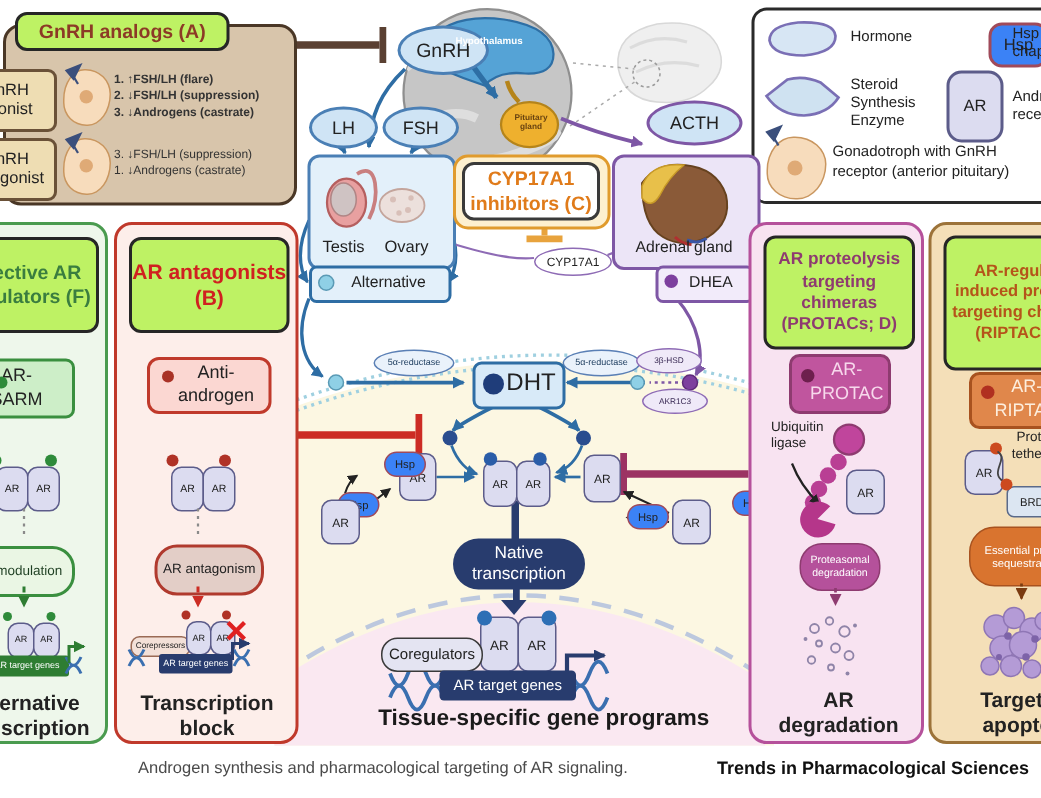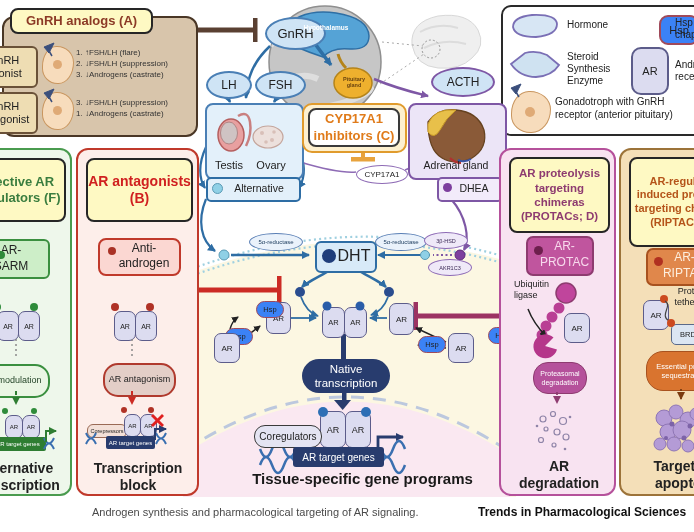--- a/index.html
+++ b/index.html
@@ -2,21 +2,21 @@
 <html><head>
 <meta charset="utf-8">
 <style>
   html,body{margin:0;padding:0;background:#fff;}
   .stage{position:relative;width:694px;height:532px;overflow:hidden;background:#fff;
          font-family:"Liberation Sans","DejaVu Sans",sans-serif;color:#222;}
   .abs{position:absolute;z-index:1;}
   .ctr{display:flex;align-items:center;justify-content:center;text-align:center;}
   .bubble{background:#cfe4f5;border:2px solid #4a7fb5;border-radius:50%;font-size:12px;}
   .panel{border-style:solid;border-width:2.5px;border-radius:12px;}
-  .ptitle{background:#fef9c3;border:2px solid #262626;border-radius:8px;font-weight:bold;line-height:1.25;}
+  .ptitle{background:#bef264;border:2px solid #262626;border-radius:8px;font-weight:bold;line-height:1.25;}
   .arbox{background:#dcdcf0;border:1.5px solid #5c5c8a;border-radius:7px;font-size:8px;color:#222;}
   .hsppill{background:#3b82f6;border:1.5px solid #a04a5a;border-radius:9px;font-size:7.5px;color:#222;margin-left:28px;}
   .oval{border-radius:50%;background:#eaf2fb;border:1.5px solid #5a7fb5;font-size:6px;color:#1a3a5c;}
   .povel{border-radius:50%;background:#efe9f8;border:1.5px solid #8e6bb5;font-size:5.5px;color:#3a2a55;}
   .cellblob{background:#f7dcbc;border:1.5px solid #c9965f;border-radius:46% 54% 50% 50%/55% 45% 58% 42%;}
   .nuc{position:absolute;background:#dfaa76;border-radius:50%;}
   .dot{position:absolute;border-radius:50%;z-index:2;}
   svg{position:absolute;left:0;top:0;pointer-events:none;}
   #base{z-index:0;} #top{z-index:3;}
 </style>
@@ -147,21 +147,21 @@
   <circle cx="300" cy="292" r="5" fill="#2a4d8f"></circle>
   <circle cx="389" cy="292" r="5" fill="#2a4d8f"></circle>
 </svg>
 
 <div class="abs panel" style="left:2px;top:16px;width:192px;height:117px;background:#d8c5ab;border-color:#4a3726;">
   <div class="ctr ptitle" style="position:absolute;left:6px;top:-10px;width:139px;height:22px;font-size:13px;color:#8c3a26;">GnRH analogs (A)</div>
   <div class="ctr" style="position:absolute;left:-34px;top:28px;width:64px;height:38px;background:#eeddb3;border:2px solid #6a5138;border-radius:6px;font-size:11px;line-height:1.2;">GnRH agonist</div>
   <div class="cellblob" style="position:absolute;left:38px;top:28px;width:30px;height:36px;">
         <div class="nuc" style="left:10px;top:13px;width:9px;height:9px;"></div>
       </div>
-  <div style="position:absolute;left:72px;top:30px;width:120px;font-size:8px;line-height:1.35;color:#333;">
+  <div style="position:absolute;left:72px;top:30px;width:120px;font-size:8px;line-height:1.35;color:#333;font-weight:bold;">
     <div>1.  ↑FSH/LH (flare)</div>
     <div>2.  ↓FSH/LH (suppression)</div>
     <div>3.  ↓Androgens (castrate)</div>
   </div>
   <div class="ctr" style="position:absolute;left:-34px;top:74px;width:64px;height:38px;background:#eeddb3;border:2px solid #6a5138;border-radius:6px;font-size:11px;line-height:1.2;">GnRH antagonist</div>
   <div class="cellblob" style="position:absolute;left:38px;top:74px;width:30px;height:36px;">
         <div class="nuc" style="left:10px;top:13px;width:9px;height:9px;"></div>
       </div>
   <div style="position:absolute;left:72px;top:80px;width:120px;font-size:8px;line-height:1.35;color:#333;">
     <div>3.  ↓FSH/LH (suppression)</div>

